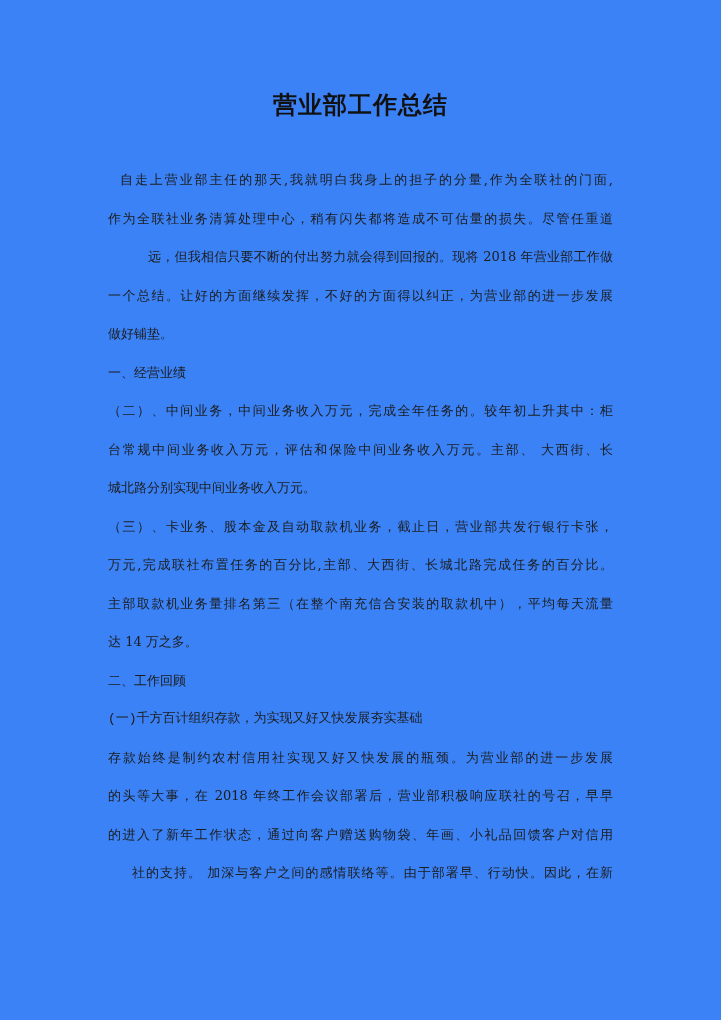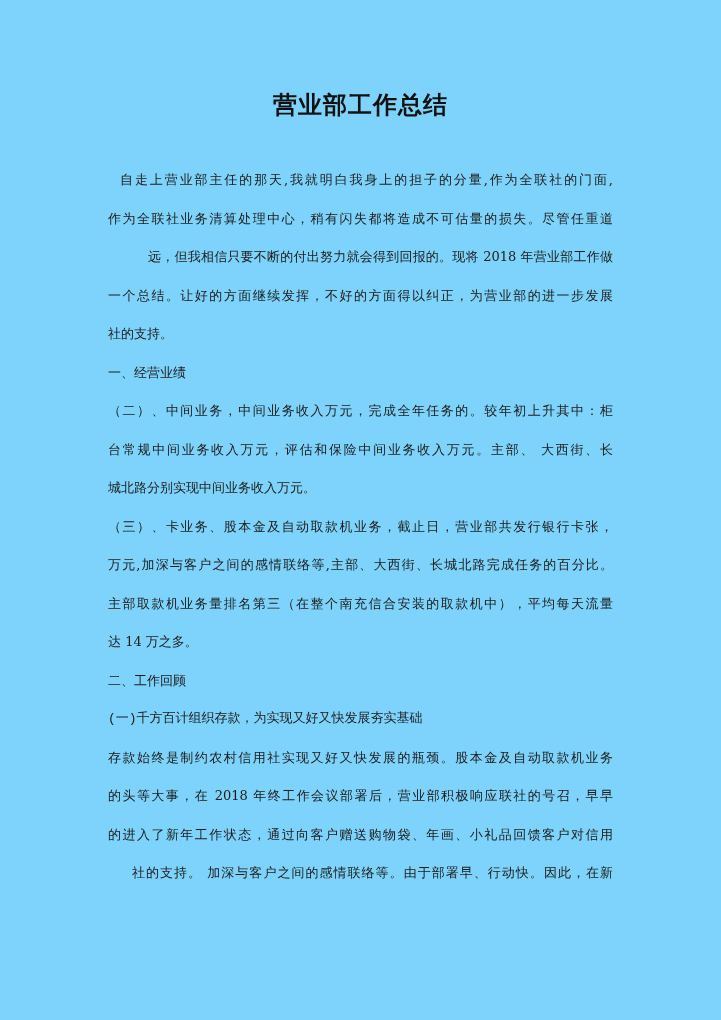--- a/index.html
+++ b/index.html
@@ -13,21 +13,21 @@
       position: relative;
       overflow: hidden;
       font-family: "DejaVu Serif", "Liberation Serif", serif;
       color: #1a1a1a;
     }
     .page {
       position: absolute;
       left: 0; top: 0;
       width: 721px;
       height: 1020px;
-      background: #7dd3fc;
+      background: #3b82f6;
     }
     .title {
       position: absolute;
       left: 0;
       width: 721px;
       top: 88px;
       text-align: center;
       font-size: 24px;
       line-height: 34px;
       font-weight: bold;
@@ -60,29 +60,29 @@
 <body>
 
 <div class="page">
   <div class="title">营业部工作总结</div>
 
   <div class="body">
     <div class="line full" style="white-space: pre;">  自走上营业部主任的那天,我就明白我身上的担子的分量,作为全联社的门面,</div>
     <div class="line full" style="white-space: pre;">作为全联社业务清算处理中心，稍有闪失都将造成不可估量的损失。尽管任重道</div>
     <div class="line full" style="white-space: pre; margin-left: 40px;">远，但我相信只要不断的付出努力就会得到回报的。现将 2018 年营业部工作做</div>
     <div class="line full" style="white-space: pre;">一个总结。让好的方面继续发挥，不好的方面得以纠正，为营业部的进一步发展</div>
-    <div class="line last" style="white-space: pre;">社的支持。</div>
+    <div class="line last" style="white-space: pre;">做好铺垫。</div>
     <div class="line last" style="white-space: pre;">一、经营业绩</div>
     <div class="line full" style="white-space: pre;">（二）、中间业务，中间业务收入万元，完成全年任务的。较年初上升其中：柜</div>
     <div class="line full" style="white-space: pre;">台常规中间业务收入万元，评估和保险中间业务收入万元。主部、 大西街、长</div>
     <div class="line last" style="white-space: pre;">城北路分别实现中间业务收入万元。</div>
     <div class="line full" style="white-space: pre;">（三）、卡业务、股本金及自动取款机业务，截止日，营业部共发行银行卡张，</div>
-    <div class="line full" style="white-space: pre;">万元,加深与客户之间的感情联络等,主部、大西街、长城北路完成任务的百分比。</div>
+    <div class="line full" style="white-space: pre;">万元,完成联社布置任务的百分比,主部、大西街、长城北路完成任务的百分比。</div>
     <div class="line full" style="white-space: pre;">主部取款机业务量排名第三（在整个南充信合安装的取款机中），平均每天流量</div>
     <div class="line last" style="white-space: pre;">达 14 万之多。</div>
     <div class="line last" style="white-space: pre;">二、工作回顾</div>
     <div class="line last" style="white-space: pre; font-family: Liberation Mono, monospace;">(一)千方百计组织存款，为实现又好又快发展夯实基础</div>
-    <div class="line full" style="white-space: pre;">存款始终是制约农村信用社实现又好又快发展的瓶颈。股本金及自动取款机业务</div>
+    <div class="line full" style="white-space: pre;">存款始终是制约农村信用社实现又好又快发展的瓶颈。为营业部的进一步发展</div>
     <div class="line full" style="white-space: pre;">的头等大事，在 2018 年终工作会议部署后，营业部积极响应联社的号召，早早</div>
     <div class="line full" style="white-space: pre;">的进入了新年工作状态，通过向客户赠送购物袋、年画、小礼品回馈客户对信用</div>
     <div class="line full" style="white-space: pre; margin-left: 24px;">社的支持。 加深与客户之间的感情联络等。由于部署早、行动快。因此，在新</div>
   </div>
 </div>
 
 </body></html>

